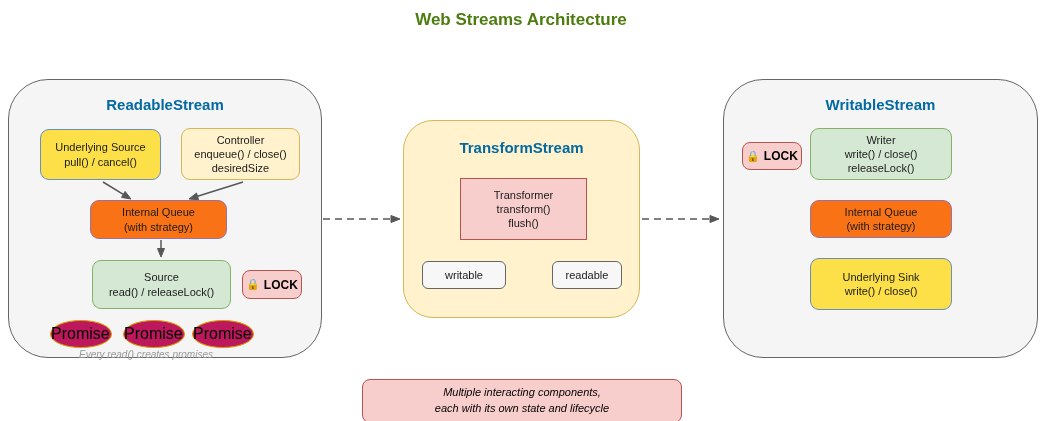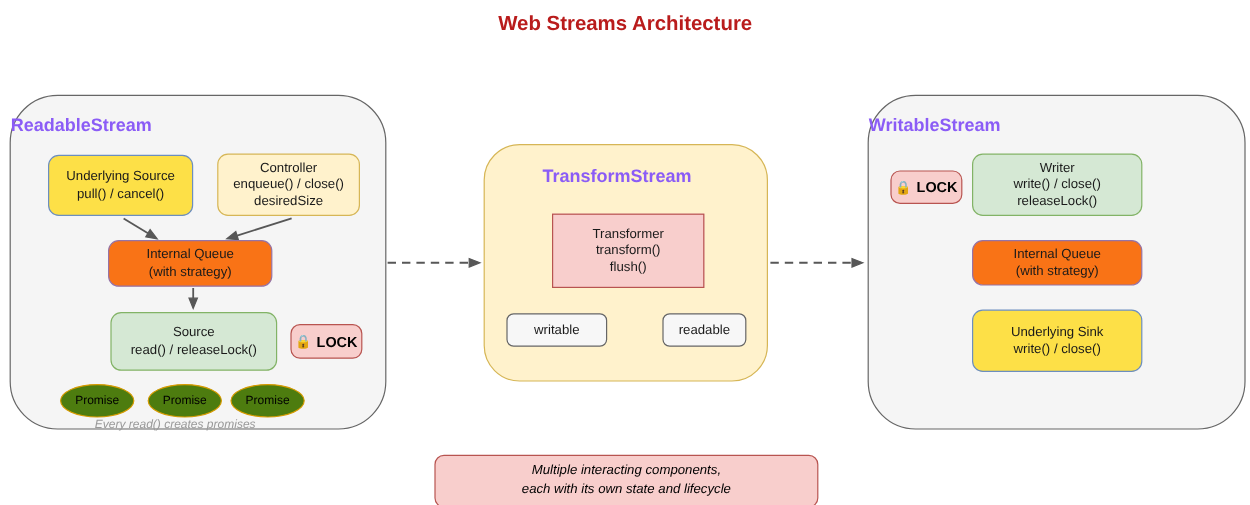--- a/index.html
+++ b/index.html
@@ -14,40 +14,41 @@
     height: 421px;
     background: #ffffff;
     overflow: hidden;
   }
   .page-title {
     position: absolute;
     top: 10px; left: 0; width: 100%;
     text-align: center;
     font-size: 17px;
     font-weight: bold;
-    color: #b91c1c;
+    color: #4d7c0f;
   }
   .container {
     position: absolute;
     background: #f5f5f5;
     border: 1.5px solid #666666;
     border-radius: 40px;
     z-index: 0;
   }
   .container.yellow {
     background: #fff2cc;
     border-color: #d6b656;
     border-radius: 30px;
   }
   .container-title {
     position: absolute;
     width: 100%;
+    text-align: center;
     font-size: 15px;
     font-weight: bold;
-    color: #8b5cf6;
+    color: #0369a1;
   }
   .node {
     position: absolute;
     display: flex;
     flex-direction: column;
     align-items: center;
     justify-content: center;
     text-align: center;
     font-size: 11px;
     line-height: 1.3;
@@ -71,27 +72,26 @@
     border: 1.3px solid #b85450;
     border-radius: 8px;
     font-size: 12px;
     font-weight: bold;
     z-index: 2;
   }
   .lock-badge .lock-glyph { font-size: 11px; font-weight: normal; }
   .promise {
     position: absolute;
     width: 62px; height: 28px;
-    background: #4d7c0f;
+    background: #be185d;
     border: 1.3px solid #d79b00;
     border-radius: 50%;
     display: flex;
     align-items: center;
-    justify-content: center;
-    font-size: 10px;
+    font-size: 16px;
     z-index: 2;
   }
   .caption {
     position: absolute;
     font-size: 10px;
     font-style: italic;
     color: #999999;
     text-align: center;
     z-index: 3;
   }
@@ -187,21 +187,21 @@
   </div>
   <div class="promise" style="left:123px; top:320px;">
     <span>Promise</span>
   </div>
   <div class="promise" style="left:192px; top:320px;">
     <span>Promise</span>
   </div>
 
   <div class="caption" style="left:26px; top:349px; width:240px;">Every read() creates promises</div>
 
-  <div class="container yellow" style="left:403px; top:120px; width:237px; height:198px;padding-left:48px;">
+  <div class="container yellow" style="left:403px; top:120px; width:237px; height:198px;">
     <div class="container-title" style="top:18px;">TransformStream</div>
   </div>
 
   <div class="node pink" style="left:460px; top:178px; width:127px; height:62px;">
     <div>Transformer</div>
     <div>transform()</div>
     <div>flush()</div>
   </div>
 
   <div class="node graysm" style="left:422px; top:261px; width:84px; height:28px;">

